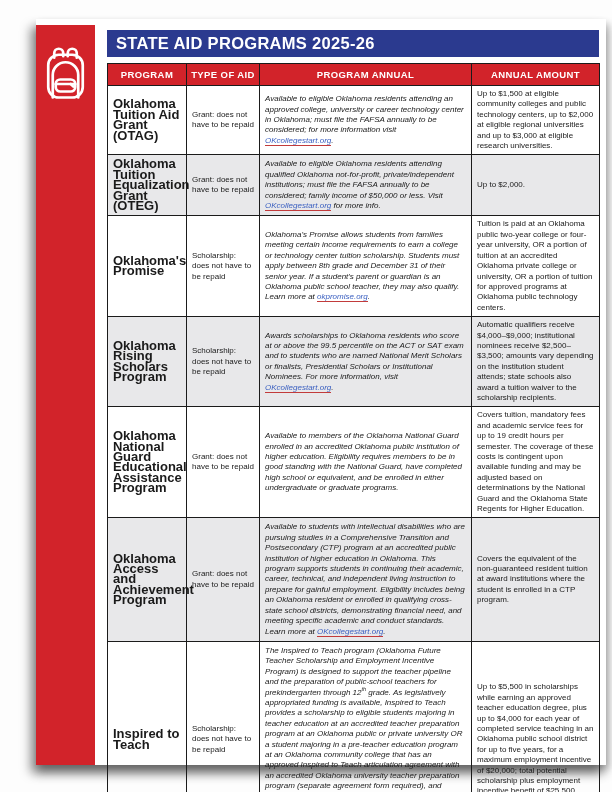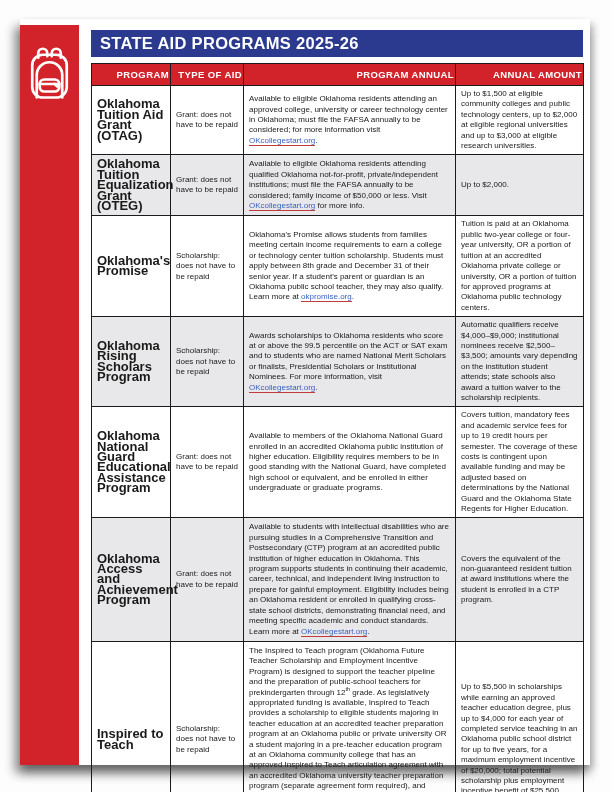--- a/index.html
+++ b/index.html
@@ -8,21 +8,21 @@
     --shade:#E8E8EA;
     --link:#3A5FC0;
     --link-ul:#C23B3B;
     --border:#1b1b1b;
   }
   *{margin:0;padding:0;box-sizing:border-box;}
   html,body{width:612px;height:792px;background:#ffffff;font-family:"Liberation Sans",sans-serif;}
   .canvas{position:relative;width:612px;height:792px;overflow:hidden;background:#fdfdfd;}
 
   .page{
-    position:absolute;left:20px;top:19px;width:570px;height:746px;background:#ffffff;
+    position:absolute;left:36px;top:19px;width:570px;height:746px;background:#ffffff;
     box-shadow:-6px 8px 10px rgba(0,0,0,0.35), 0 8px 10px rgba(0,0,0,0.30), 4px 4px 7px rgba(0,0,0,0.15);
   }
 
   .sidebar{
     position:absolute;left:0;top:6px;bottom:0;width:59px;background:var(--red);
   }
   .backpack{position:absolute;left:7px;top:18px;width:45px;height:58px;}
 
   .content{position:absolute;left:71px;top:11px;width:492px;}
 
@@ -37,40 +37,40 @@
     border:1.5px solid var(--border);
   }
   col.c-program{width:79px;}
   col.c-type{width:73px;}
   col.c-details{width:212px;}
   col.c-amount{width:128px;}
 
   thead tr{height:22px;}
   thead th{
     background:var(--red);color:#ffffff;font-weight:bold;font-size:9.5px;
-    letter-spacing:0.4px;text-align:right;border:1px solid var(--border);
+    letter-spacing:0.4px;text-align:center;border:1px solid var(--border);
     padding:2px 1px;
   }
 
   tbody td{
     border:1px solid var(--border);vertical-align:middle;
     font-size:8px;line-height:10.4px;color:#1a1a1a;
     padding:3px 5px;
   }
   tbody tr:nth-child(even){background:var(--shade);}
   tbody tr:nth-child(1){height:62px;}
   tbody tr:nth-child(2){height:51px;}
   tbody tr:nth-child(3){height:83px;}
   tbody tr:nth-child(4){height:82px;}
   tbody tr:nth-child(5){height:85px;}
   tbody tr:nth-child(6){height:114px;}
   tbody tr:nth-child(7){height:180px;}
 
   td.cell-program{font-weight:bold;font-size:13px;}
-  td.cell-details{padding:4px 5px;}
+  td.cell-details{padding:4px 5px;font-style:italic;}
   sup{font-size:5.5px;line-height:0;vertical-align:super;}
 
   a.doc-link{
     color:var(--link);text-decoration:none;border-bottom:1px solid var(--link-ul);
     cursor:pointer;
   }
 </style>
 </head>
 <body>
 

